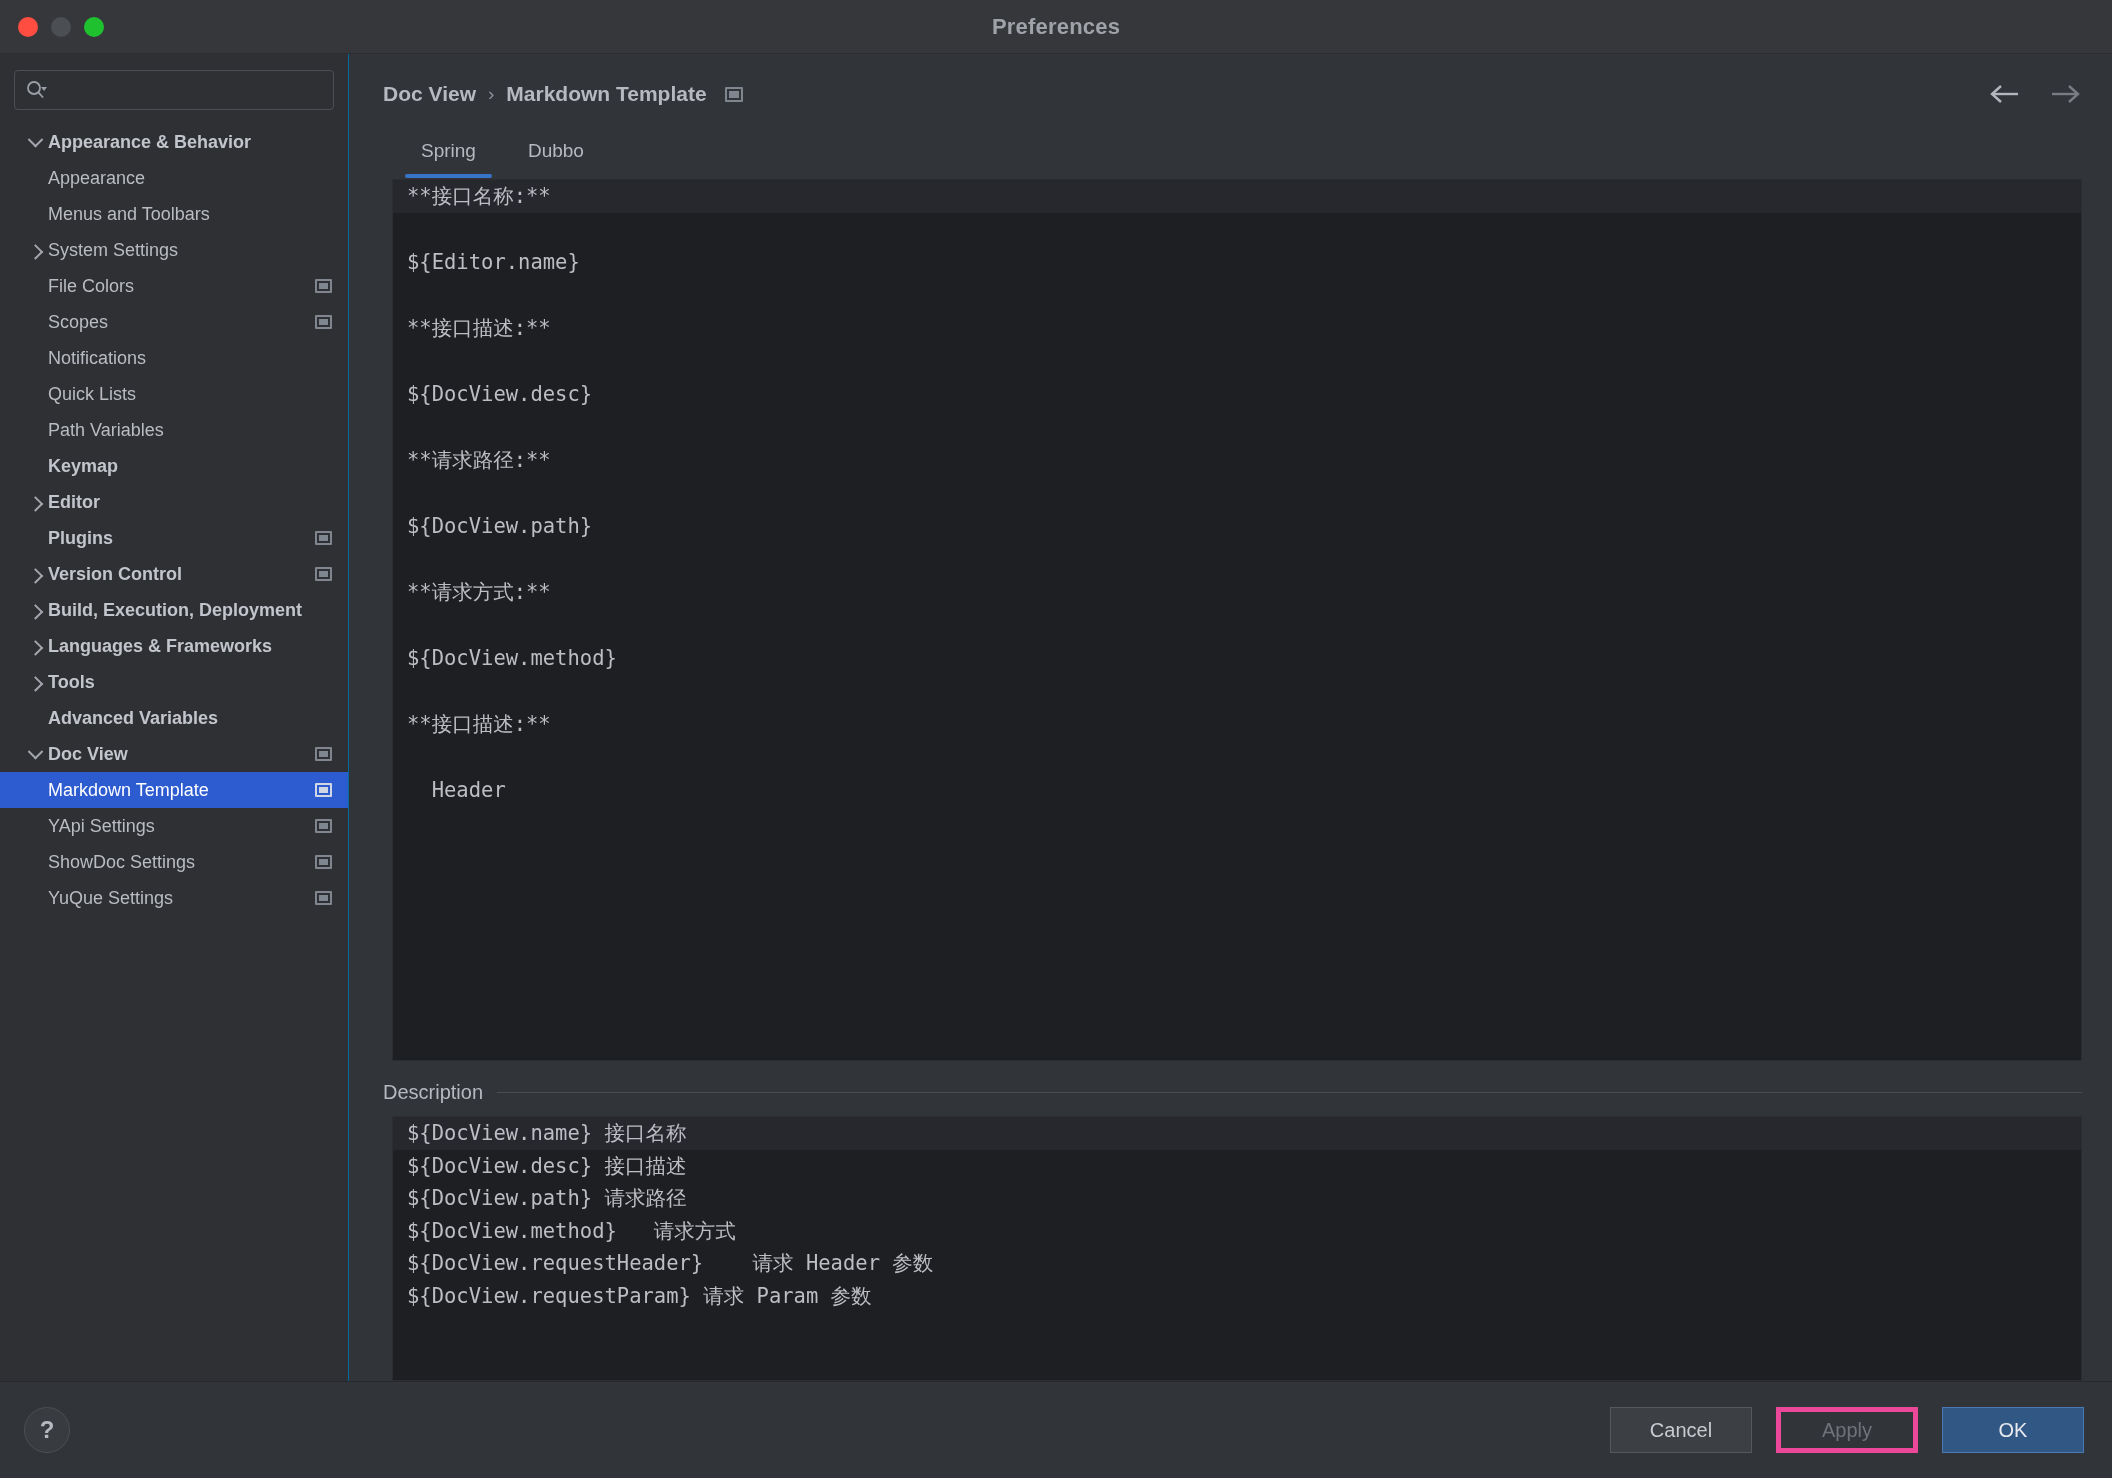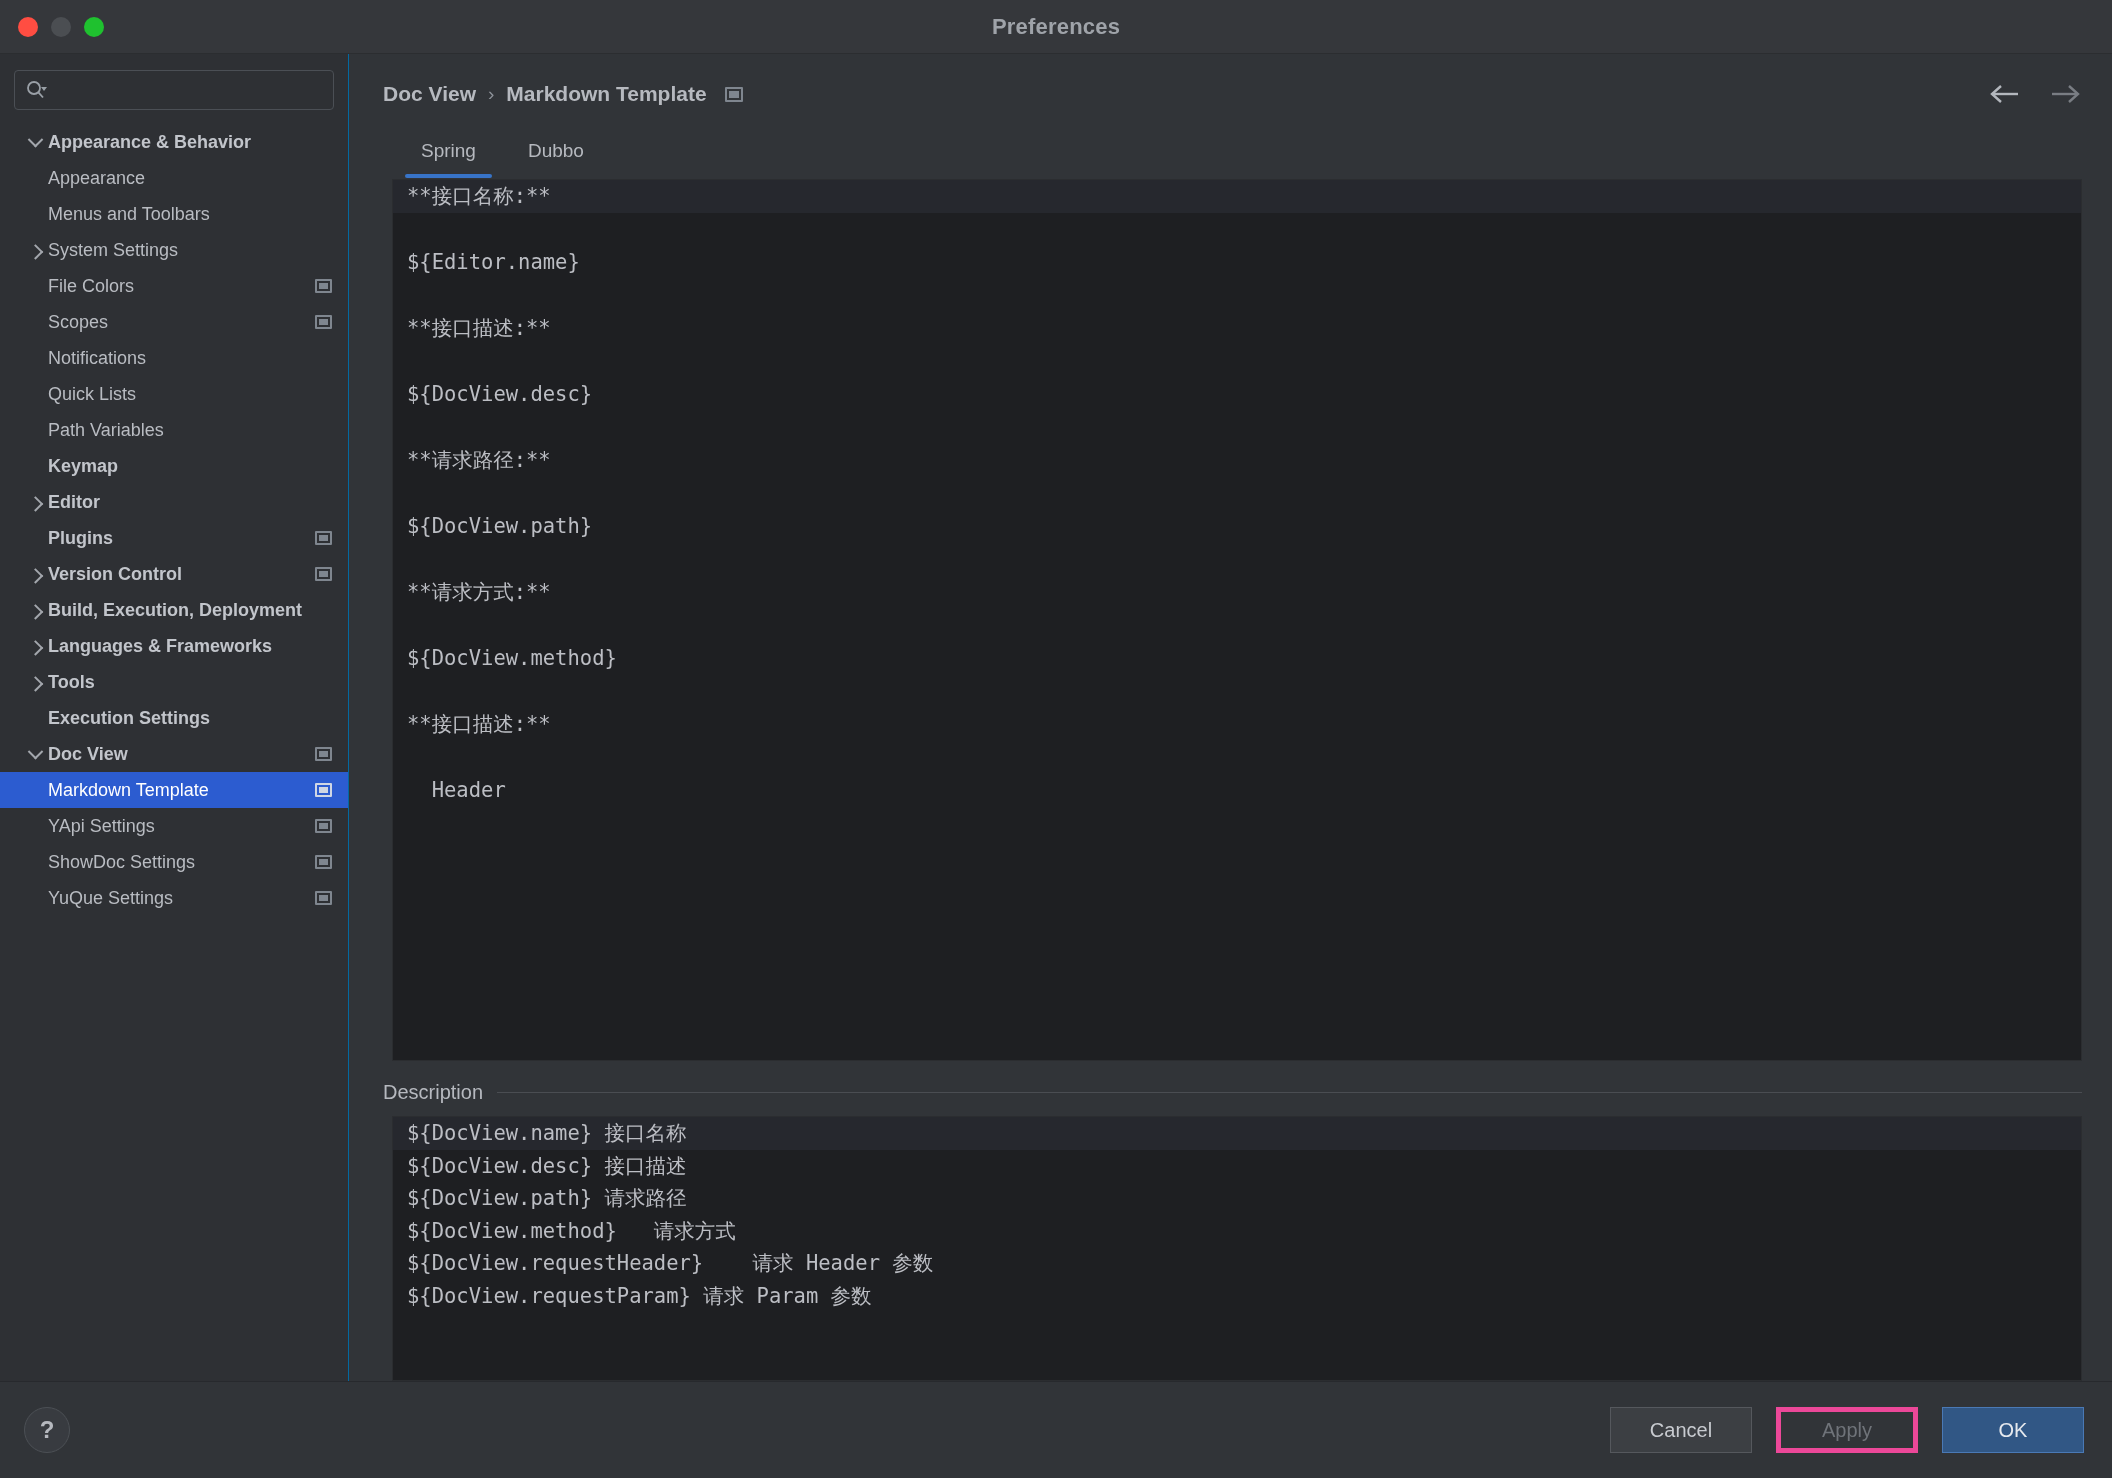--- a/index.html
+++ b/index.html
@@ -348,21 +348,21 @@
             <span class="label bold">Languages &amp; Frameworks</span>
           </div>
           <div class="row ind0">
             <span class="arrow">
               <i class="chev right"></i>
             </span>
             <span class="label bold">Tools</span>
           </div>
           <div class="row ind0">
             <span class="arrow"></span>
-            <span class="label bold">Execution Settings</span>
+            <span class="label bold">Advanced Variables</span>
           </div>
           <div class="row ind0">
             <span class="arrow">
               <i class="chev down"></i>
             </span>
             <span class="label bold">Doc View</span>
             <span class="badge"></span>
           </div>
           <div class="row ind1 sel">
             <span class="arrow"></span>

